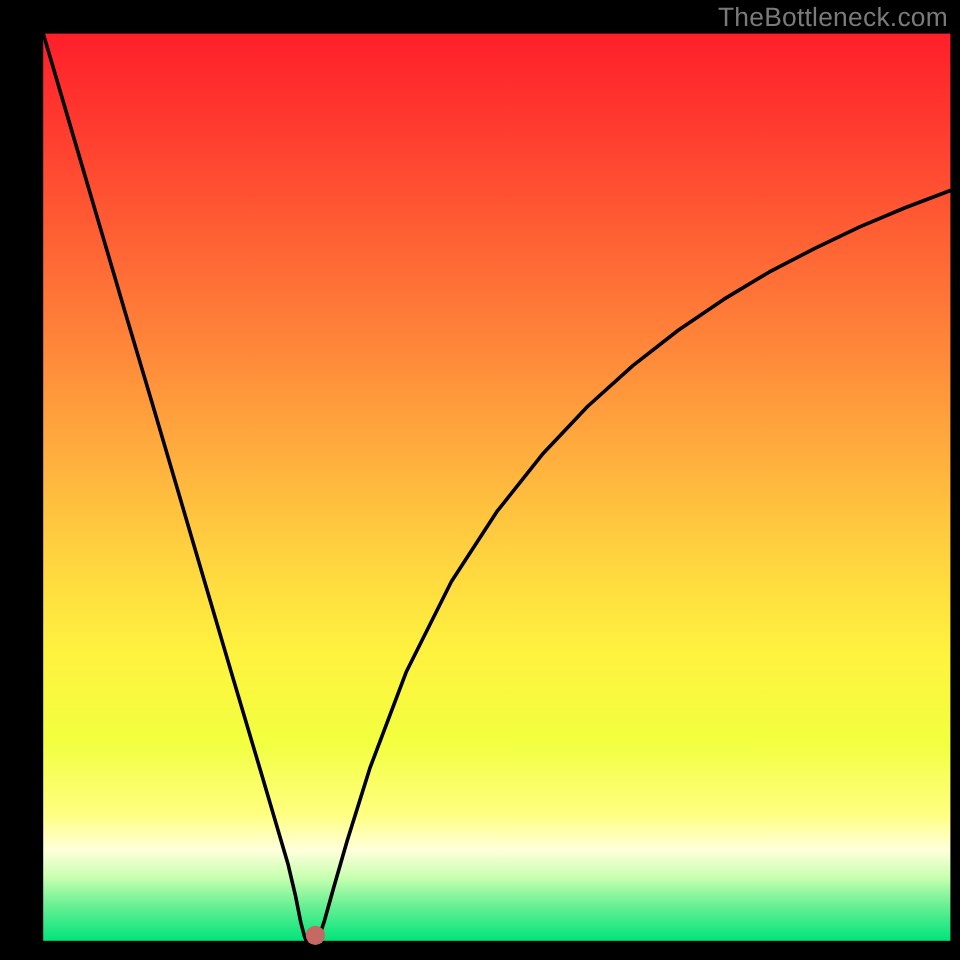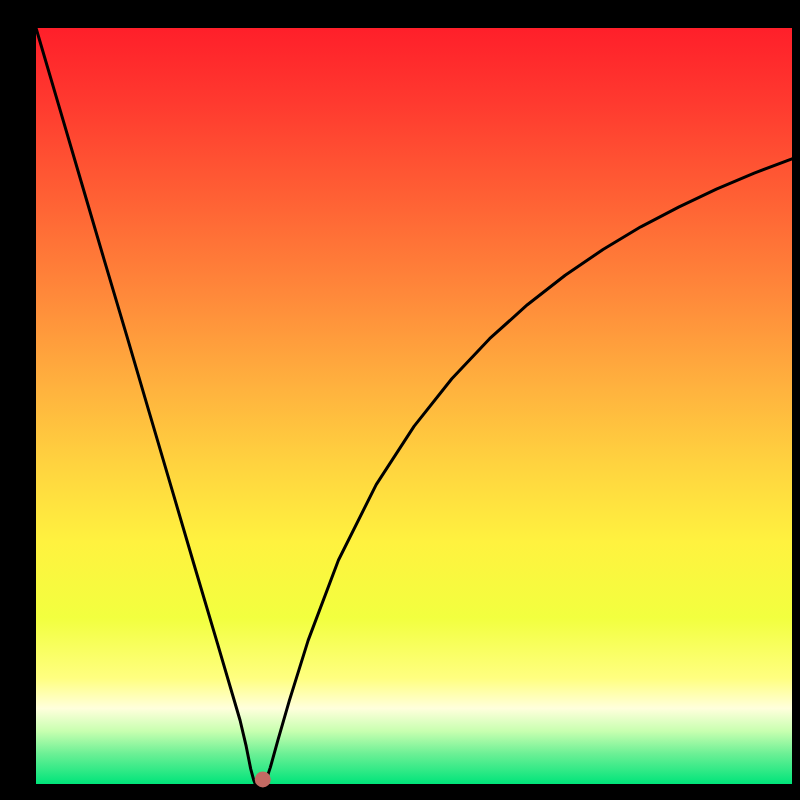--- a/index.html
+++ b/index.html
@@ -28,20 +28,21 @@
     z-index: 5;
   }
   svg {
     display: block;
   }
 </style>
 </head>
 <body>
 
 <div class="frame">
+  <div class="watermark">TheBottleneck.com</div>
   <svg id="chart-svg" width="800" height="800" viewBox="0 0 800 800">
     <defs>
       <linearGradient id="bg-grad" x1="0" y1="0" x2="0" y2="1">
           <stop offset="0%" stop-color="#ff1f2a"></stop>
           <stop offset="10%" stop-color="#ff3a2f"></stop>
           <stop offset="22%" stop-color="#ff5f34"></stop>
           <stop offset="35%" stop-color="#ff883a"></stop>
           <stop offset="47%" stop-color="#ffb03e"></stop>
           <stop offset="57.99999999999999%" stop-color="#ffd43f"></stop>
           <stop offset="68%" stop-color="#fff23f"></stop>

